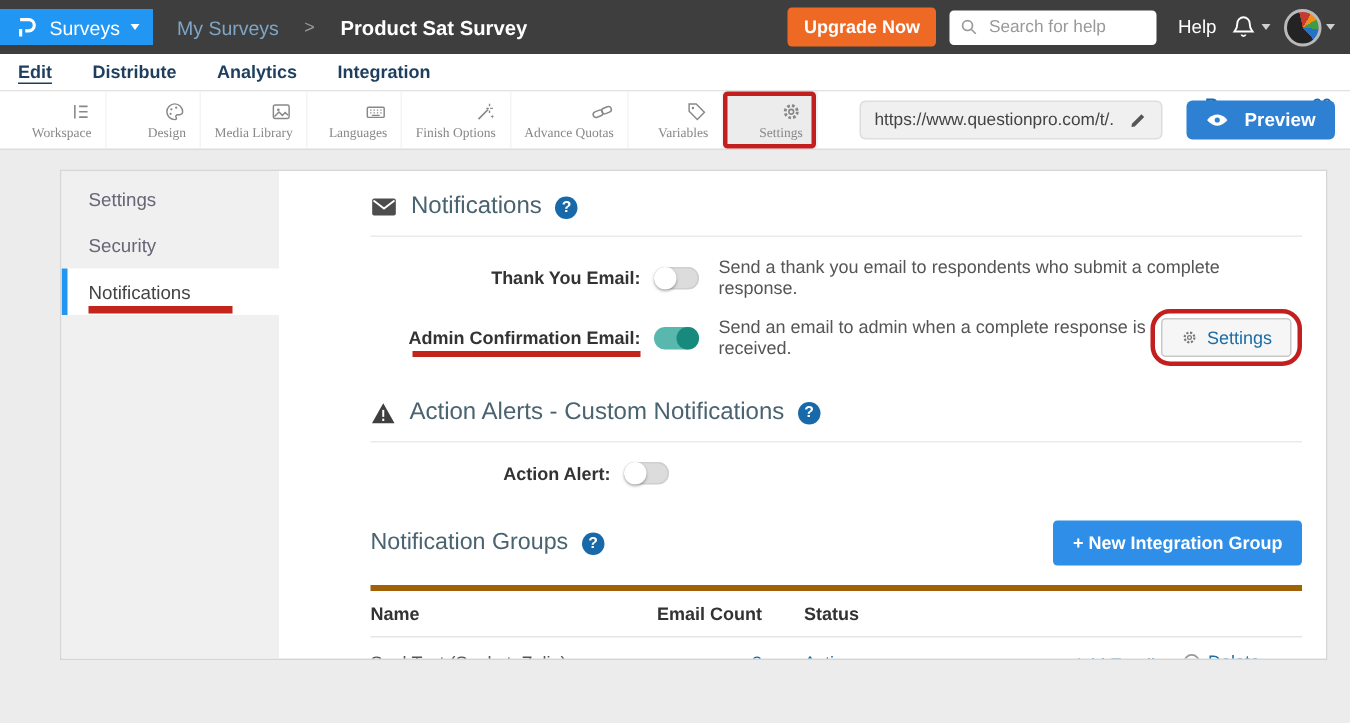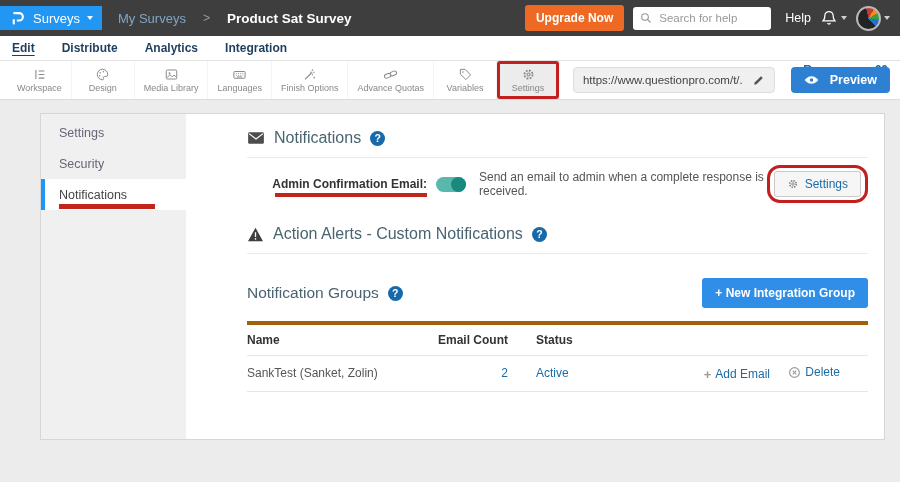--- a/index.html
+++ b/index.html
@@ -21,21 +21,21 @@
   .caret{width:0;height:0;border-left:3.5px solid transparent;border-right:3.5px solid transparent;border-top:4px solid #cfcfcf;}
   .brand .caret{border-top-color:#fff;}
   .avatar{width:21px;height:21px;border-radius:50%;border:2px solid #b9b9b9;background:conic-gradient(from 210deg,#232323 0 38%,#c43c30 38% 50%,#ef8e1b 50% 58%,#3e9c45 58% 68%,#2471c7 68% 80%,#232323 80%);}
   
   .tabbar{height:24px;background:#fff;border-bottom:1px solid #e2e2e2;display:flex;align-items:center;padding:0 12px;gap:27px;}
   .tab{font-size:12px;font-weight:bold;color:#1d3e5e;cursor:pointer;}
   .tab.active{text-decoration:underline;text-underline-offset:3px;}
   .responses{margin-left:auto;color:#1a6ca6;font-size:12px;font-weight:bold;cursor:pointer;margin-top:43px;}
   
   .toolbar{height:38px;background:#fff;border-bottom:1px solid #dcdcdc;display:flex;align-items:stretch;padding-left:8px;}
-  .titem{display:flex;flex-direction:column;align-items:center;justify-content:center;gap:1px;padding:0 9px;min-width:44px;font-size:9px;color:#888;position:relative;border-right:1px solid #f4f4f4;cursor:pointer;}
+  .titem{display:flex;flex-direction:column;align-items:flex-end;justify-content:center;gap:1px;padding:0 9px;min-width:44px;font-size:9px;color:#888;position:relative;border-right:1px solid #f4f4f4;cursor:pointer;font-family:Liberation Serif, serif;}
   .titem svg{width:15px;height:15px;}
   .titem.active{background:#ececec;}
   .titem.active::after{content:'';position:absolute;inset:0;border:3px solid #c41f1f;border-radius:3px;pointer-events:none;}
   .tb-right{margin-left:auto;display:flex;align-items:center;gap:16px;padding-right:10px;}
   .urlbox{background:#f0f0f0;border:1px solid #ddd;border-radius:4px;height:24px;display:flex;align-items:center;padding:0 9px;gap:10px;font-size:11.5px;color:#444;cursor:pointer;}
   .preview{background:#2e80d2;border:none;color:#ffffff;border-radius:4px;height:26px;display:flex;align-items:center;gap:11px;padding:0 13px;font-size:12.5px;font-weight:bold;cursor:pointer;}
   
   .page{height:384px;background:#ececec;}
   .card{margin-left:40px;margin-top:13px;width:845px;height:327px;background:#fff;border:1px solid #d6d6d6;display:flex;box-sizing:border-box;overflow:hidden;}
   .side{width:145px;background:#f0f0f0;flex-shrink:0;padding-top:3px;}
@@ -245,20 +245,25 @@
               <svg width="18" height="14" viewBox="0 0 20 16">
                   <rect x="1" y="1.5" width="18" height="13" rx="1.5" fill="#4d4d4d"></rect>
                   <path d="M2 3l8 6.2L18 3" stroke="#fff" stroke-width="1.4" fill="none"></path>
                 </svg>
             </span>
             <h2>Notifications</h2>
             <span class="qmark">?</span>
           </div>
           <div class="divider"></div>
 
+          <div class="frow">
+            <span class="flabel">Thank You Email:</span>
+            <span class="toggle"></span>
+            <span class="fdesc">Send a thank you email to respondents who submit a complete response.</span>
+          </div>
 
           <div class="frow admin">
             <span class="flabel underlined">Admin Confirmation Email:</span>
             <span class="toggle on"></span>
             <span class="fdesc">Send an email to admin when a complete response is received.</span>
             <span class="red-ring">
               <button class="settings-btn">
                 <span>
                   <svg width="12" height="12" viewBox="0 0 20 20">
                       <circle cx="10" cy="10" r="5.4" fill="none" stroke="#7a7a7a" stroke-width="2.5" stroke-dasharray="2.42 1.81"></circle>
@@ -277,20 +282,24 @@
               <svg width="17" height="15" viewBox="0 0 20 18">
                   <path d="M10 1l9 16H1z" fill="#3f3f3f"></path>
                   <rect x="9.2" y="6.3" width="1.6" height="5.6" fill="#fff"></rect>
                   <rect x="9.2" y="13.3" width="1.6" height="1.9" fill="#fff"></rect>
                 </svg>
             </span>
             <h2>Action Alerts - Custom Notifications</h2>
             <span class="qmark">?</span>
           </div>
           <div class="divider"></div>
+          <div class="frow">
+            <span class="flabel narrow">Action Alert:</span>
+            <span class="toggle"></span>
+          </div>
         </section>
 
         <section>
           <div class="ngh">
             <h2>Notification Groups</h2>
             <span class="qmark">?</span>
             <button class="new-btn">+ New Integration Group</button>
           </div>
 
           <div class="table">

